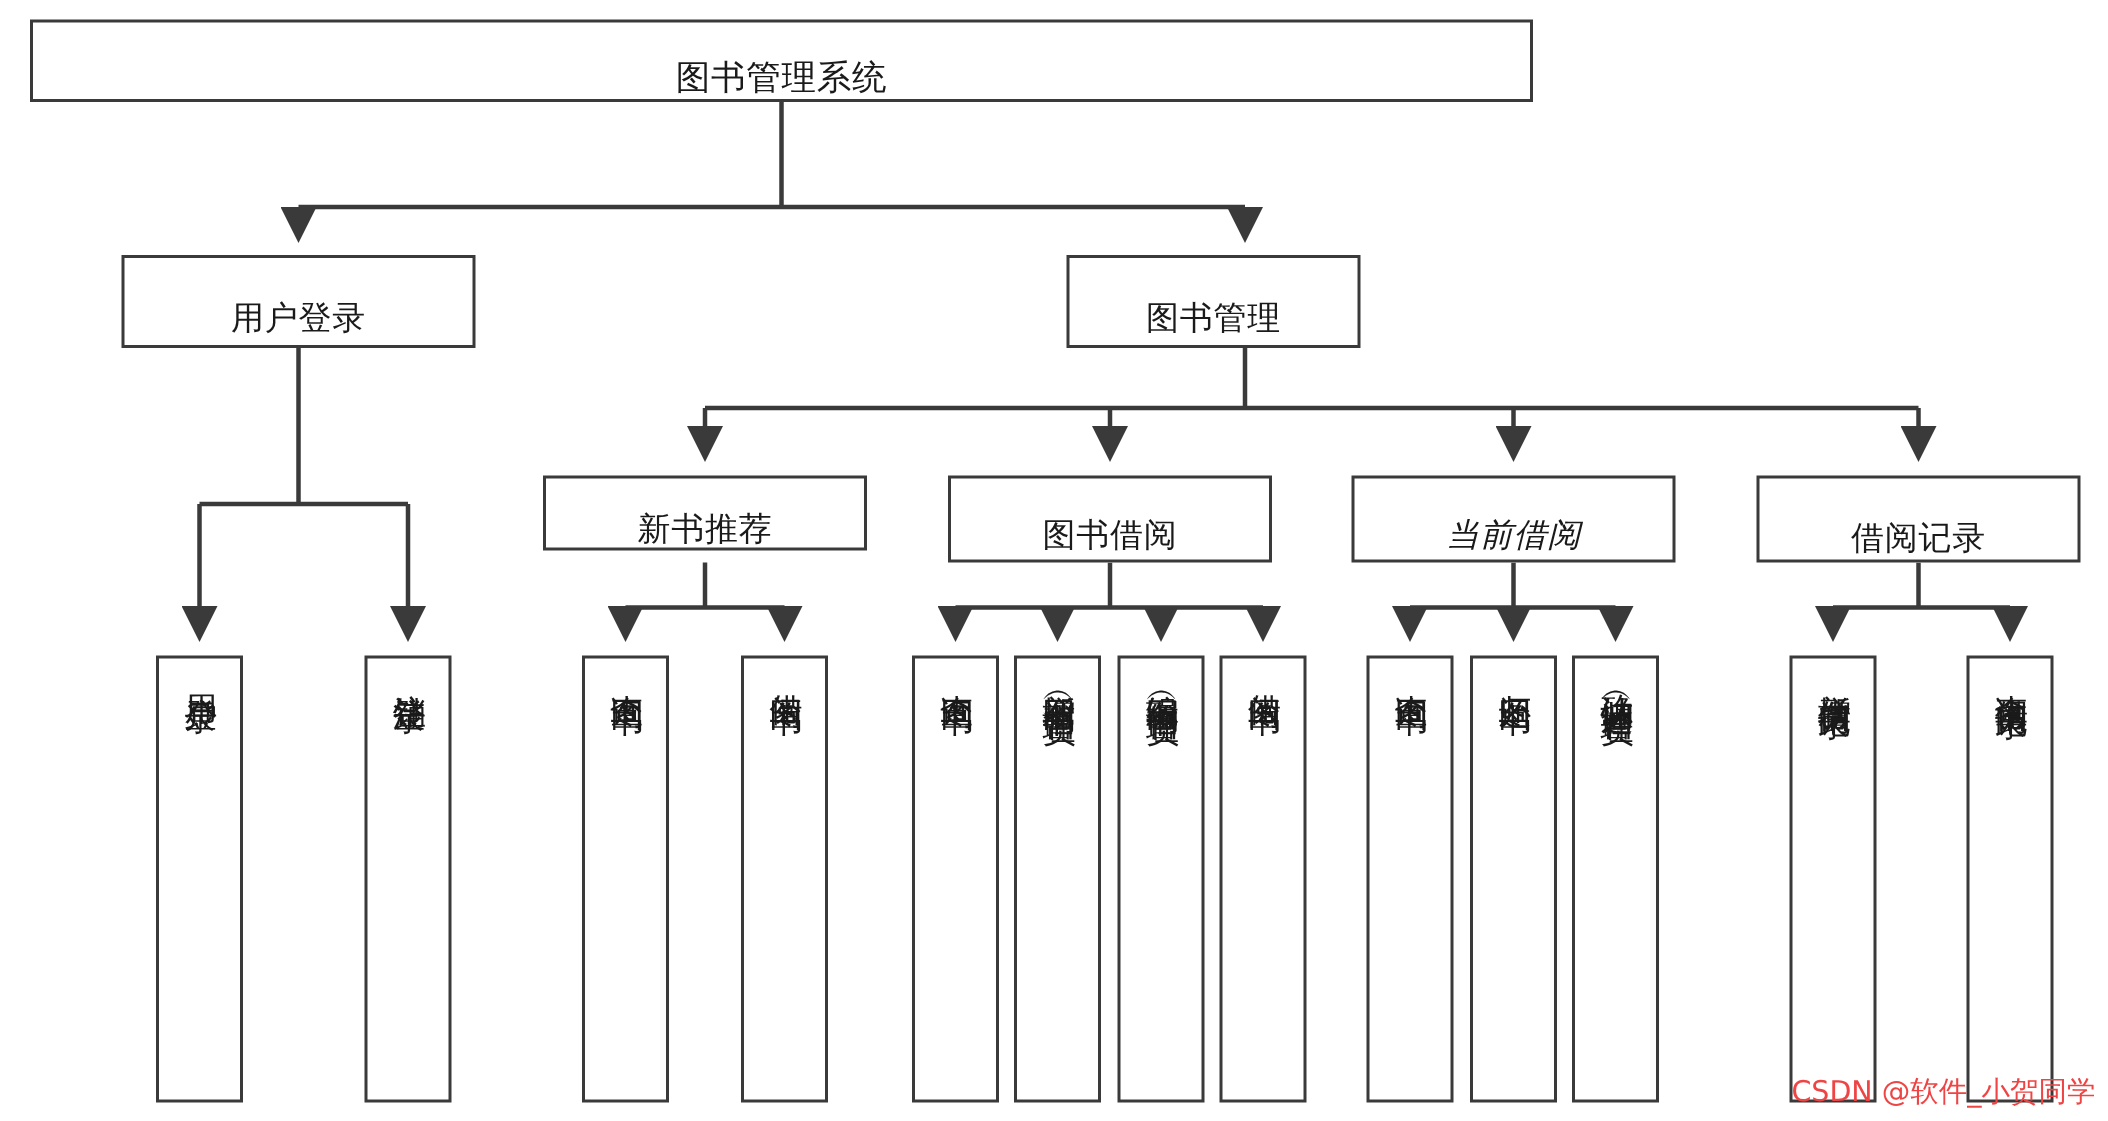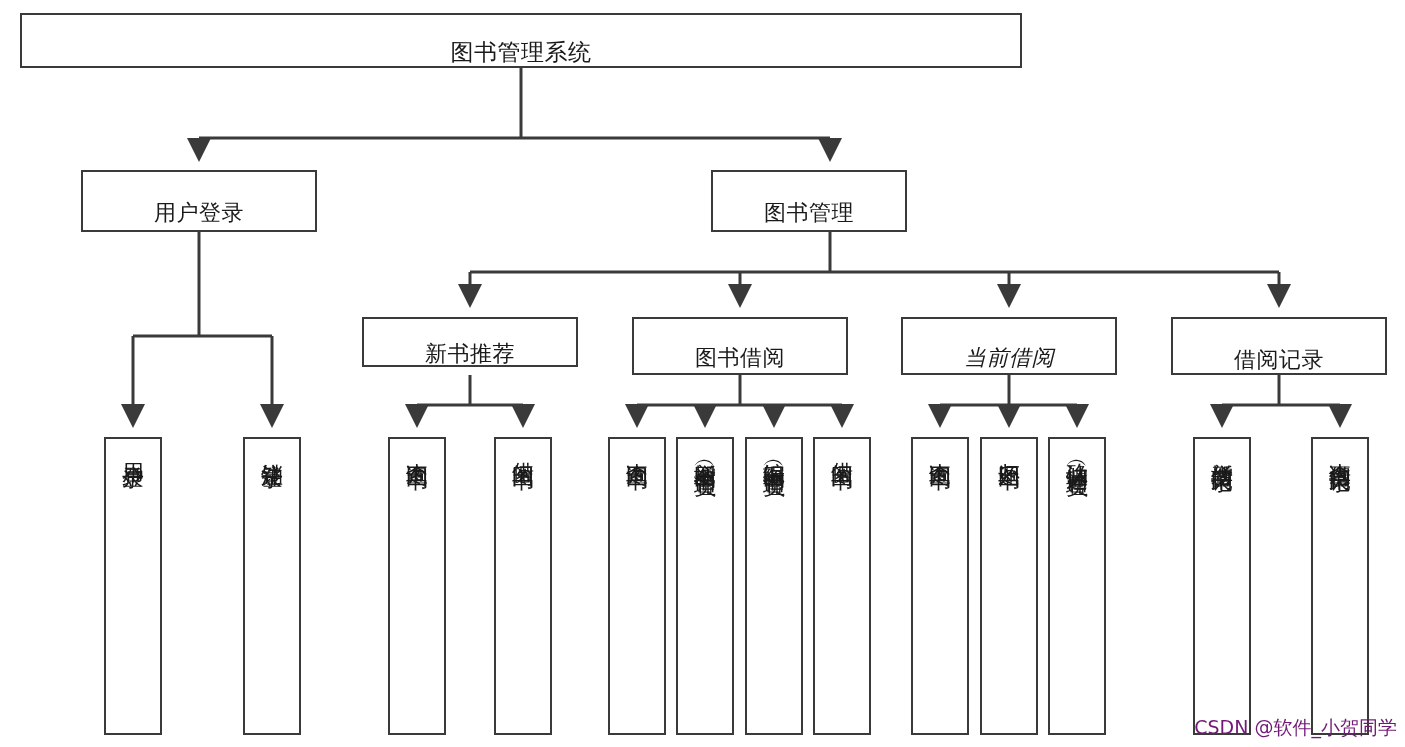--- a/index.html
+++ b/index.html
@@ -60,21 +60,21 @@
     font-size: 22px;
     letter-spacing: 2px;
     line-height: 1;
     white-space: nowrap;
   }
   .watermark {
     position: absolute;
     right: 8px;
     bottom: 6px;
     font-size: 19px;
-    color: #701a75;
+    color: #ef4444;
     z-index: 5;
     white-space: nowrap;
     font-family: "DejaVu Sans", "Liberation Sans", sans-serif;
   }
 </style>
 </head>
 <body>
 
 <div id="canvas">
 

